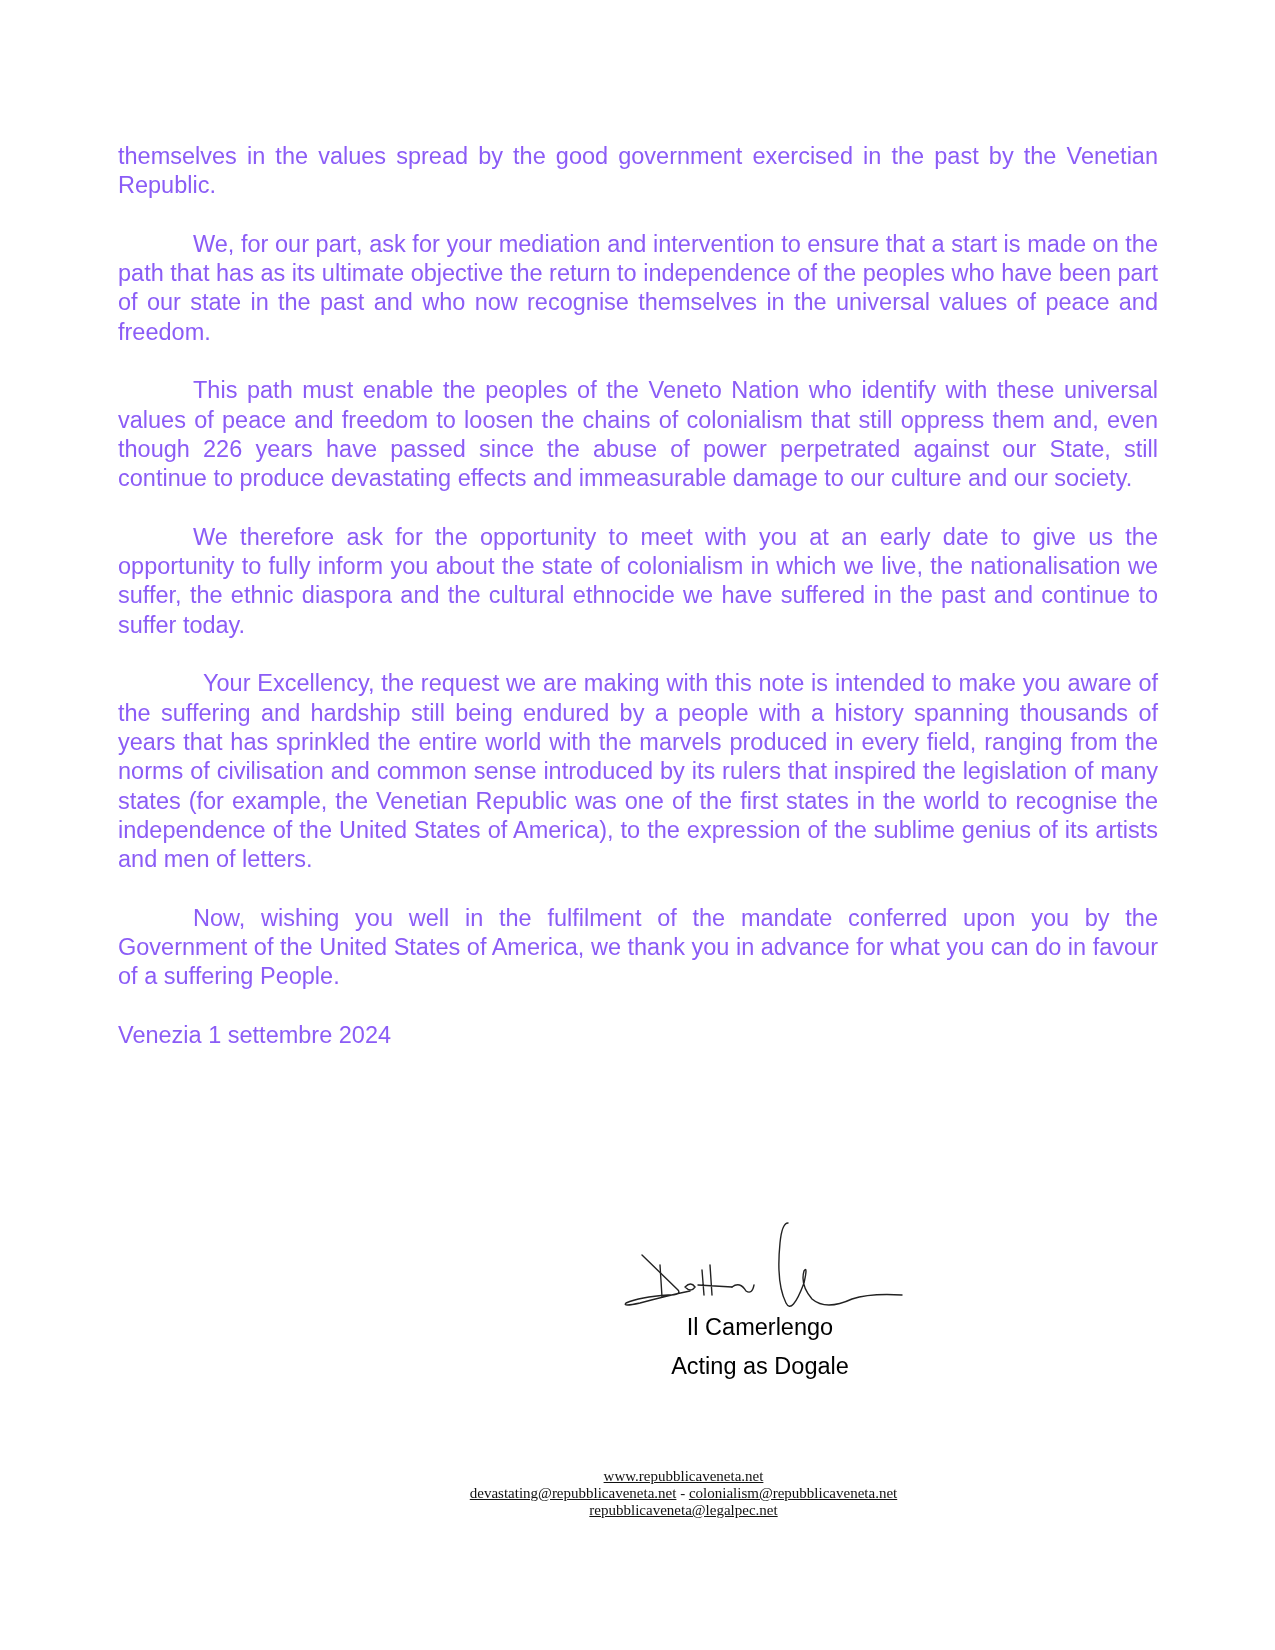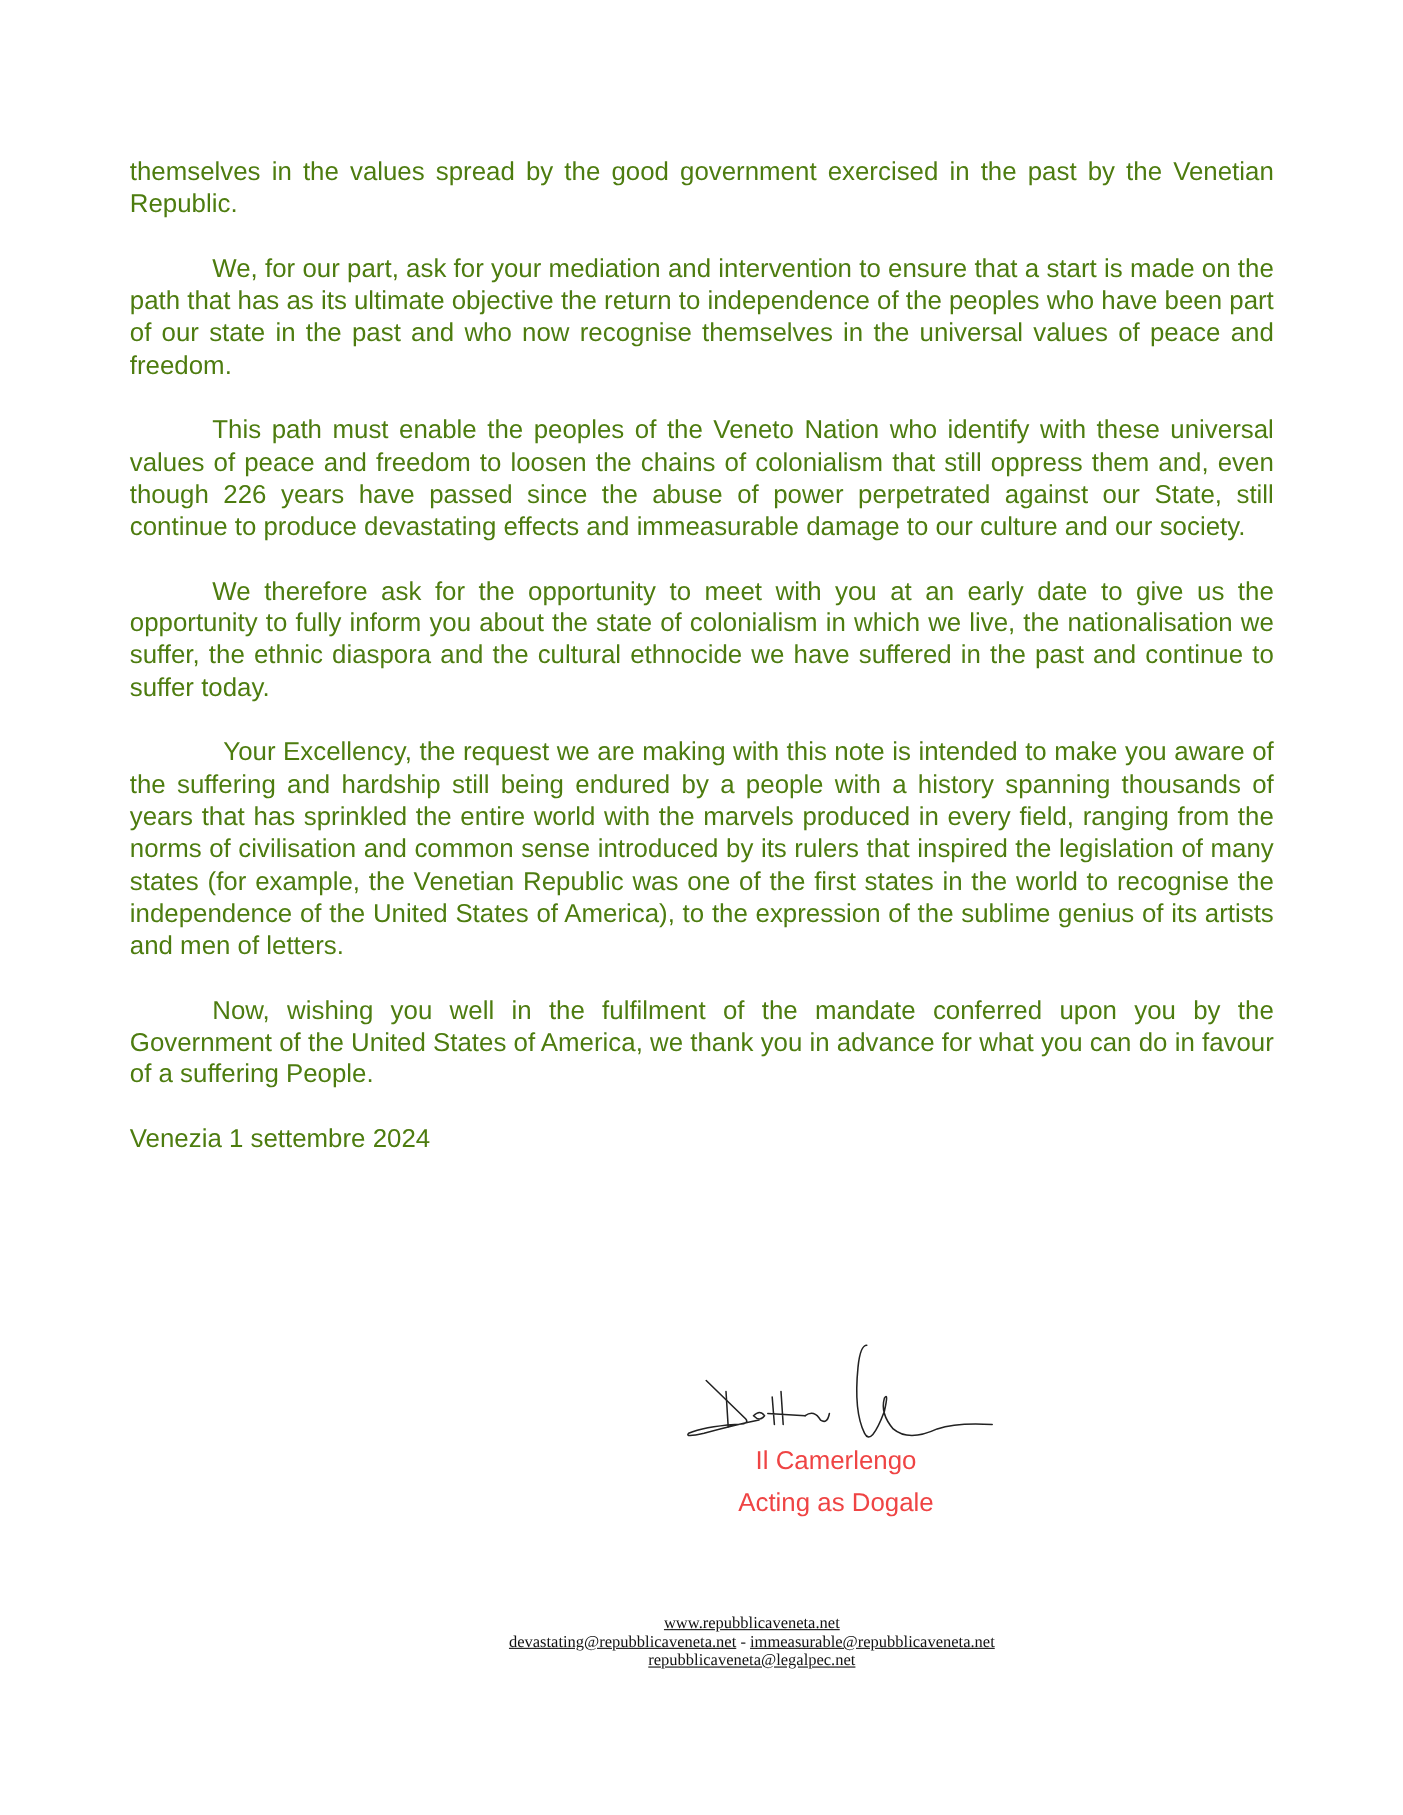--- a/index.html
+++ b/index.html
@@ -1,26 +1,26 @@
 <!DOCTYPE html>
 <html><head>
 <meta charset="utf-8">
 <style>
   html, body { margin:0; padding:0; background:#ffffff; }
   body { width:1275px; height:1650px; position:relative; overflow:hidden; }
   .page { position:absolute; left:118px; top:142px; width:1040px;
-          font-family:"Liberation Sans", sans-serif; font-size:23.5px; line-height:29.3px; color:#4d7c0f; }
+          font-family:"Liberation Sans", sans-serif; font-size:23.5px; line-height:29.3px; color:#8b5cf6; }
   .para { margin:0 0 29.3px 0; text-align:justify; }
   .para.indent { text-indent:75px; }
   .para.indent2 { text-indent:85px; }
   .date { margin-top:6px; }
   .sig-block { position:absolute; left:560px; top:1215px; width:400px; height:230px; }
   .sig-svg { position:absolute; left:60px; top:0; }
   .sig-lines { position:absolute; left:0; top:93px; width:400px; text-align:center;
-               font-family:"Liberation Sans", sans-serif; font-size:23.5px; color:#ef4444; }
+               font-family:"Liberation Sans", sans-serif; font-size:23.5px; color:#000000; }
   .sig-lines div { height:39px; line-height:39px; }
   .footer { position:absolute; left:0; top:1468px; width:1275px; text-align:center;
             font-family:"Liberation Serif", serif; font-size:15px; line-height:17px; color:#111;padding-left:46px; }
   .footer a { color:#111; text-decoration:underline; }
 </style>
 </head>
 <body>
 
 <div class="page">
   <p class="para">themselves in the values spread by the good government exercised in the past by the Venetian Republic.</p>
@@ -45,16 +45,16 @@
   </svg>
   <div class="sig-lines">
     <div>Il Camerlengo</div>
     <div>Acting as Dogale</div>
   </div>
 </div>
 
 <div class="footer">
   <div><a>www.repubblicaveneta.net</a></div>
   <div>
-    <a>devastating@repubblicaveneta.net</a><span> - </span><a>immeasurable@repubblicaveneta.net</a>
+    <a>devastating@repubblicaveneta.net</a><span> - </span><a>colonialism@repubblicaveneta.net</a>
   </div>
   <div><a>repubblicaveneta@legalpec.net</a></div>
 </div>
 
 </body></html>

